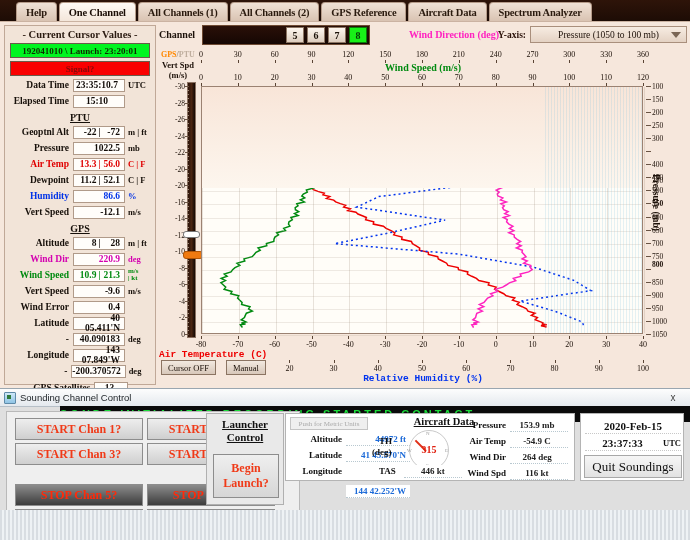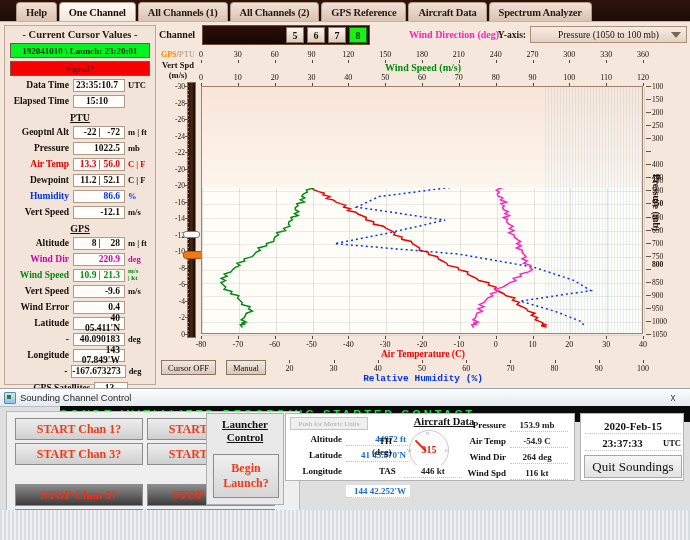--- a/index.html
+++ b/index.html
@@ -226,23 +226,23 @@
   .paxis-title {
     position: absolute; left: 492px; top: 150px;
     font-size: 9.5px; font-weight: bold; color: #1c1008;
     writing-mode: vertical-rl;
     font-family: "Liberation Serif", serif;
   }
 
   
   .botaxis { position: absolute; left: 0; width: 528px; height: 14px; }
   .at-title {
-    position: absolute; width: 528px; text-align: center;
+    position: absolute; width: 528px; text-align: left;
     font-size: 9.5px; font-weight: bold; color: #ee0000;
-    font-family: Liberation Serif, serif;
+    font-family: Liberation Mono, monospace;
   }
   .rh-title {
     position: absolute; width: 528px; text-align: center;
     font-size: 9.5px; font-weight: bold; color: #0033ee;
     font-family: Liberation Mono, monospace;
   }
   .btn-sm {
     position: absolute; height: 15px; padding: 0 6px;
     background: linear-gradient(#f2e9e0, #d8c8ba);
     border: 1px solid #8b7462;
@@ -530,21 +530,21 @@
             <div class="val">40.090183</div>
             <div class="unit">deg</div>
           </div>
           <div class="row">
             <div class="lbl">Longitude</div>
             <div class="val">143 07.849'W</div>
             <div class="unit"></div>
           </div>
           <div class="row">
             <div class="lbl">-</div>
-            <div class="val">-167.673273</div>
+            <div class="val">-200.370572</div>
             <div class="unit">deg</div>
           </div>
         </div>
 
       <div class="row" style="margin-top:3px">
         <div class="lbl" style="width:100px">GPS Satellites</div>
         <div class="val" style="flex:0 0 34px;justify-content:center">13</div>
         <div class="unit"></div>
       </div>
 

